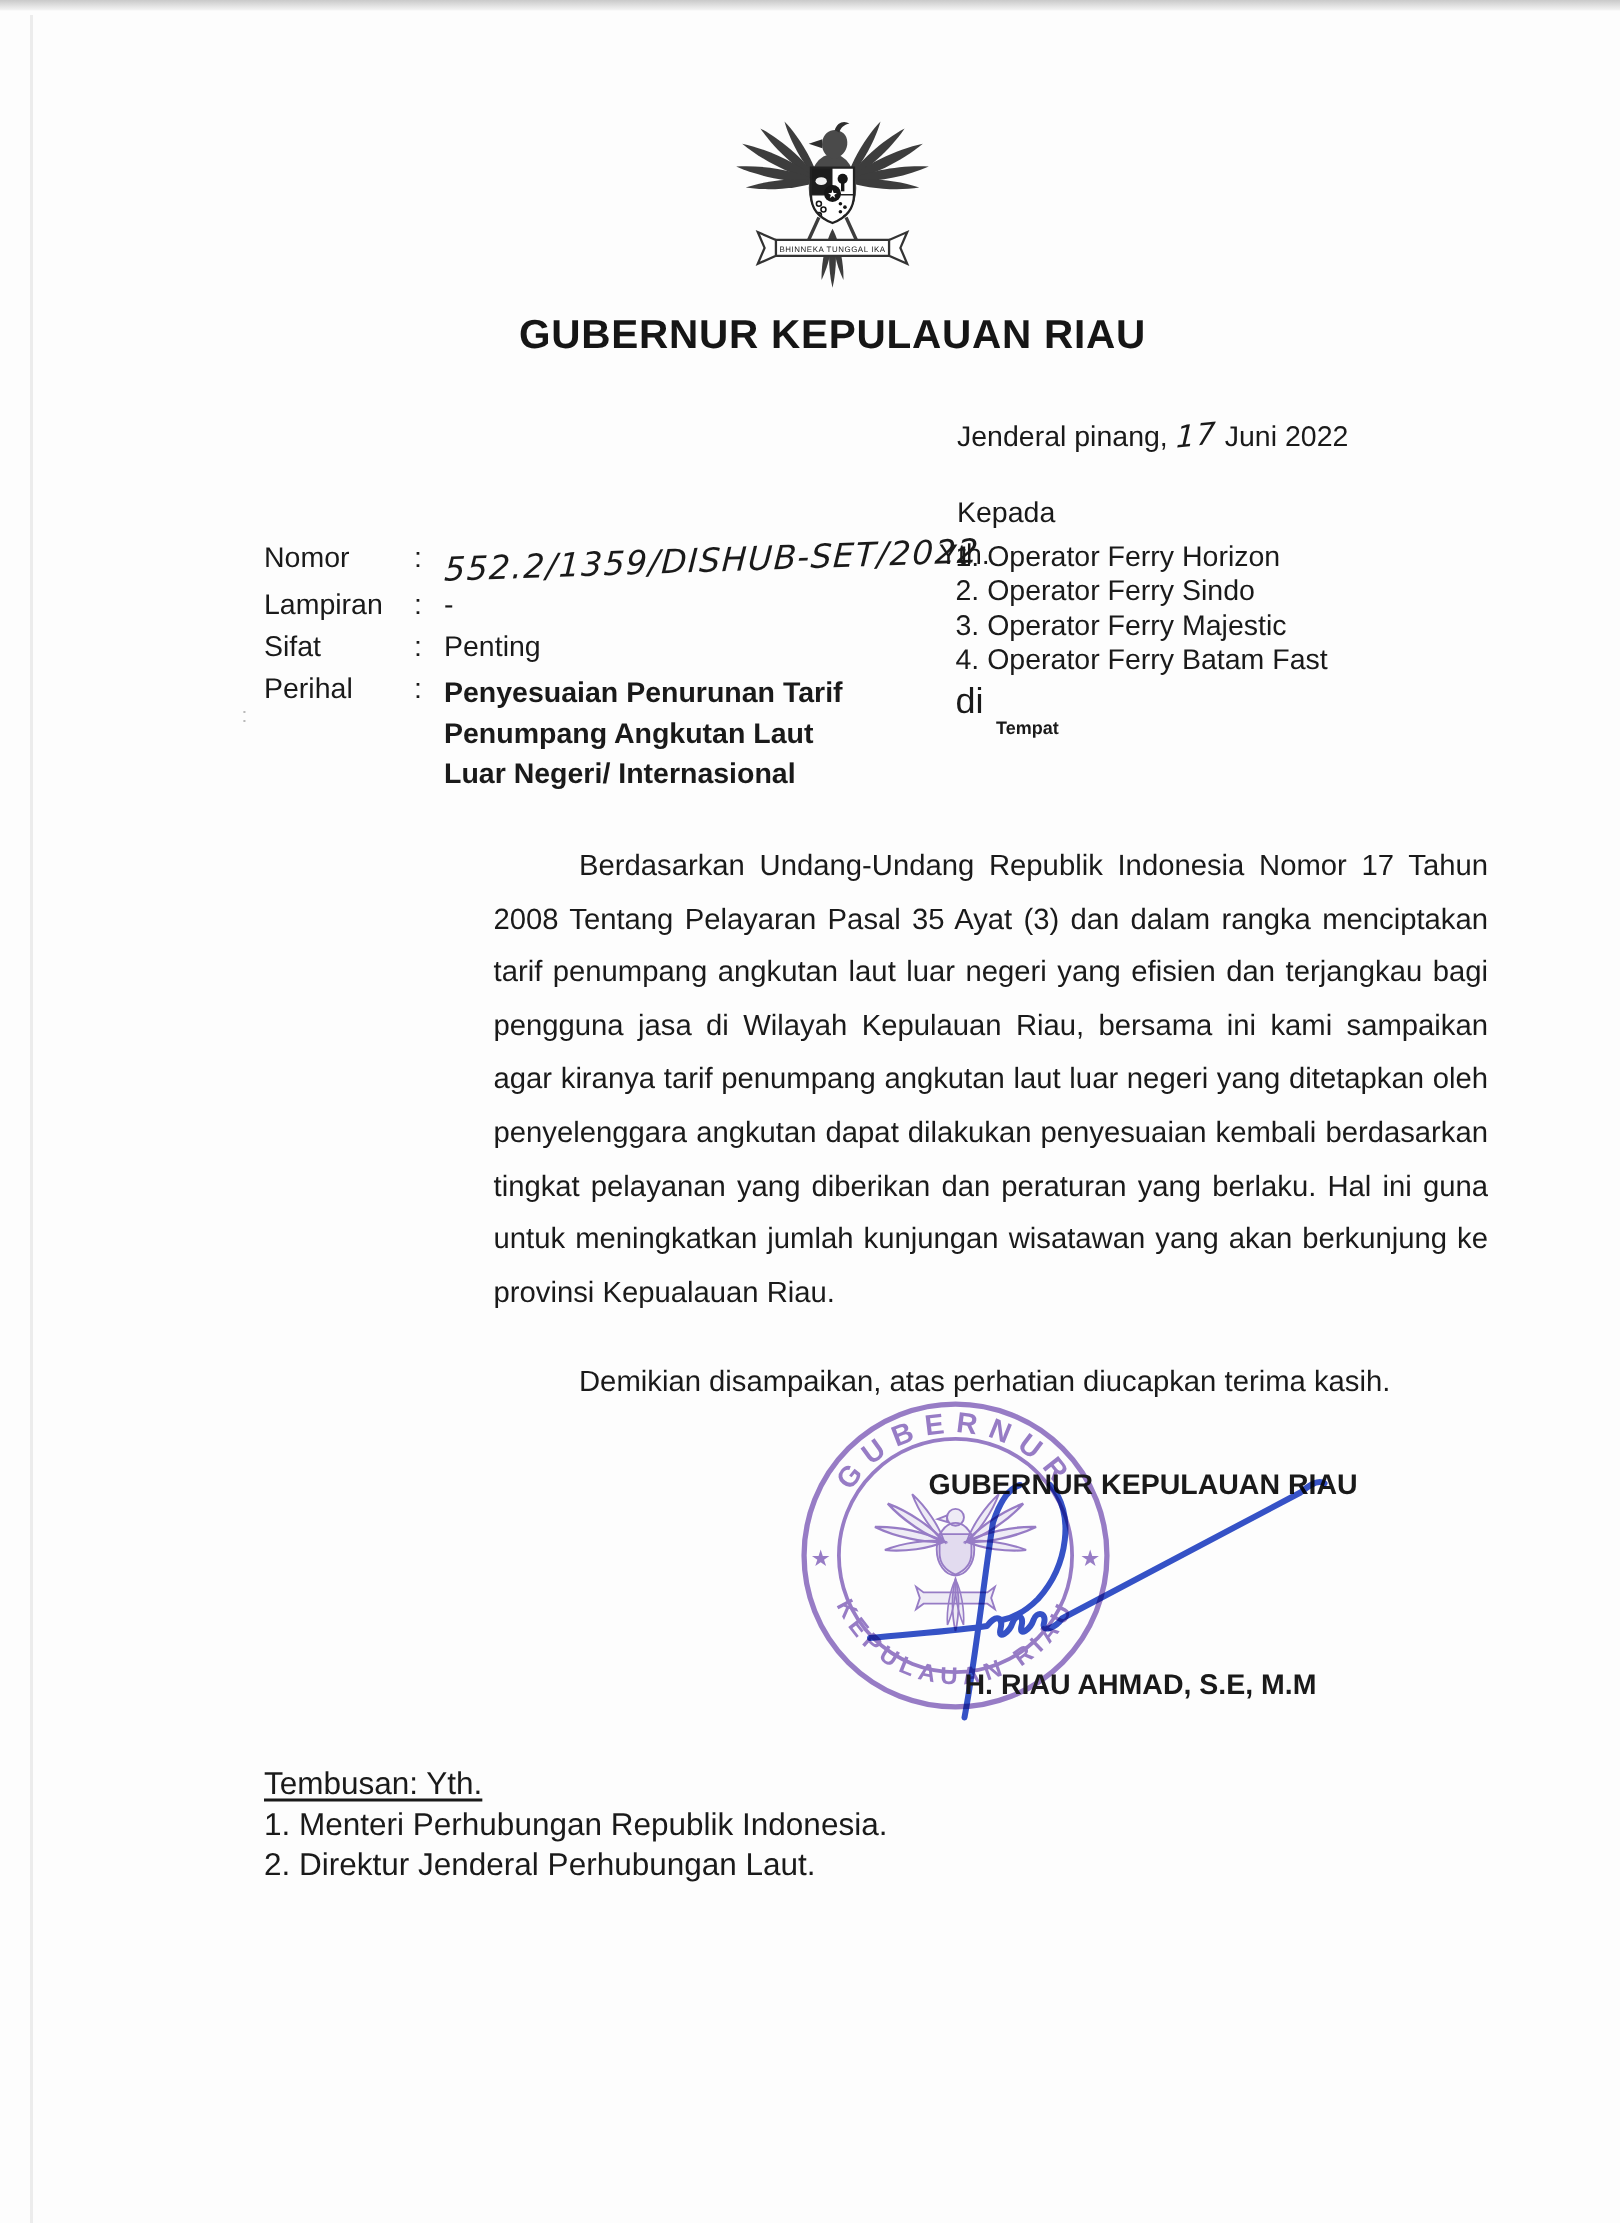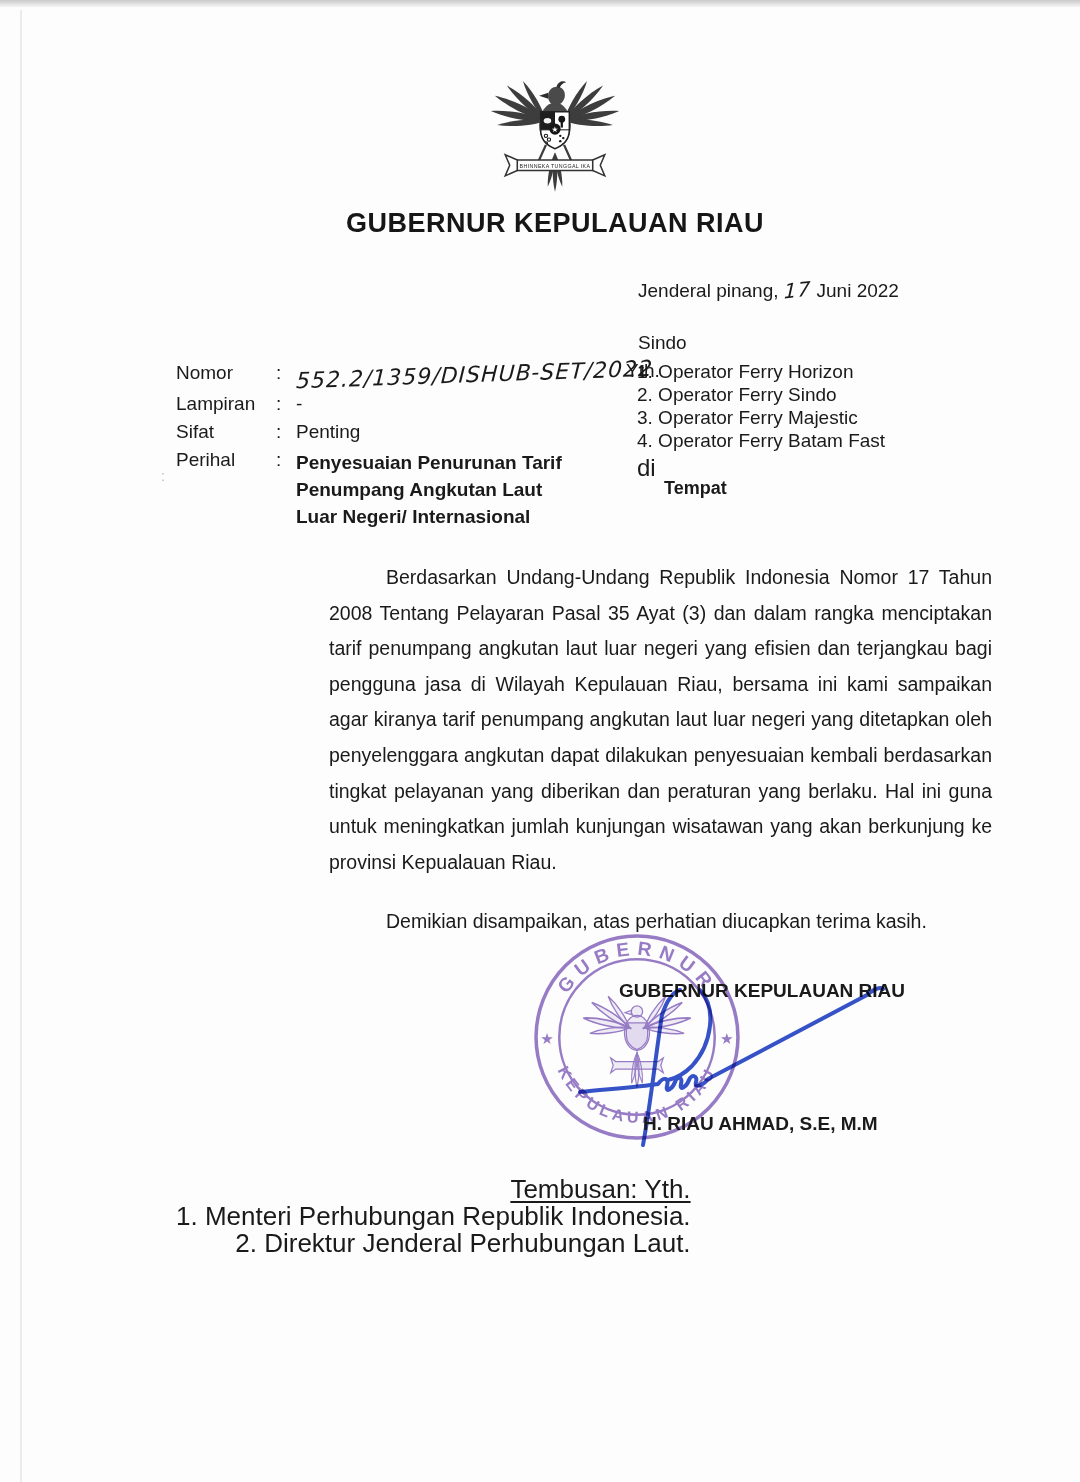--- a/index.html
+++ b/index.html
@@ -20,42 +20,42 @@
   .dateline{position:absolute;left:638px;top:278px;font-size:19px;}
   .hand{font-family:"DejaVu Sans",sans-serif;font-style:italic;display:inline-block;
     transform:rotate(-2deg) skewX(-5deg);letter-spacing:1px;font-size:21px;font-weight:500;}
   .hand-day{font-size:20px;transform:rotate(-6deg) skewX(-8deg);}
 
   .kepada{position:absolute;left:638px;top:332px;font-size:19px;}
   .yth{position:absolute;left:594px;top:360px;font-size:19px;margin-left:32px;}
   .recipients{position:absolute;left:637px;top:360px;font-size:19px;line-height:23px;}
   .recipients div{white-space:nowrap;}
   .di{position:absolute;left:637px;top:454px;font-size:24px;}
-  .tempat{position:absolute;left:664px;top:478px;font-size:18px;font-weight:bold;}
+  .tempat{position:absolute;left:664px;top:478px;font-size:12px;font-weight:bold;}
 
   .meta{position:absolute;left:176px;top:362px;font-size:19px;}
   .meta-row{position:relative;margin-bottom:6px;min-height:22px;}
   .meta-label{display:inline-block;width:100px;}
   .meta-colon{display:inline-block;width:20px;}
   .meta-value{display:inline-block;vertical-align:top;}
   .meta-value.bold{font-weight:bold;width:285px;line-height:27px;}
   .meta-value .hand{font-size:22px;}
 
   .body-block{position:absolute;left:289px;top:560px;width:663px;font-size:19.5px;margin-left:40px;}
   .para1{margin:0;text-align:justify;text-indent:57px;line-height:35.6px;}
   .para2{margin:24px 0 0 0;text-indent:57px;line-height:35px;}
 
   .sig-title{position:absolute;left:619px;top:980px;font-size:19px;font-weight:bold;white-space:nowrap;}
   .sig-name{position:absolute;left:643px;top:1113px;font-size:19px;font-weight:bold;white-space:nowrap;}
   .stamp{position:absolute;left:531px;top:931px;width:212px;height:212px;
     opacity:0.88;mix-blend-mode:multiply;}
   .signature-ink{position:absolute;left:540px;top:940px;width:380px;height:220px;
     mix-blend-mode:multiply;}
 
-  .tembusan{position:absolute;left:176px;top:1176px;font-size:26px;line-height:27px;text-align:right;}
+  .tembusan{position:absolute;left:176px;top:1176px;font-size:21px;line-height:27px;}
   .tembusan-heading{text-decoration:underline;text-underline-offset:3px;}
 </style>
 </head>
 <body>
 
 <div class="page">
   <div class="scan-top"></div>
   <div class="scan-line"></div>
   <div class="artifact-dot">:</div>
 
@@ -117,21 +117,21 @@
   </svg>
 
   <div class="page-title">GUBERNUR KEPULAUAN RIAU</div>
 
   <div class="dateline">
     <span>Jenderal pinang,</span>
     <span class="hand hand-day">17</span>
     <span>Juni 2022</span>
   </div>
 
-  <div class="kepada">Sindo</div>
+  <div class="kepada">Kepada</div>
   <div class="yth">Yth.</div>
   <div class="recipients">
     <div>1. Operator Ferry Horizon</div>
     <div>2. Operator Ferry Sindo</div>
     <div>3. Operator Ferry Majestic</div>
     <div>4. Operator Ferry Batam Fast</div>
   </div>
   <div class="di">di</div>
   <div class="tempat">Tempat</div>
 

